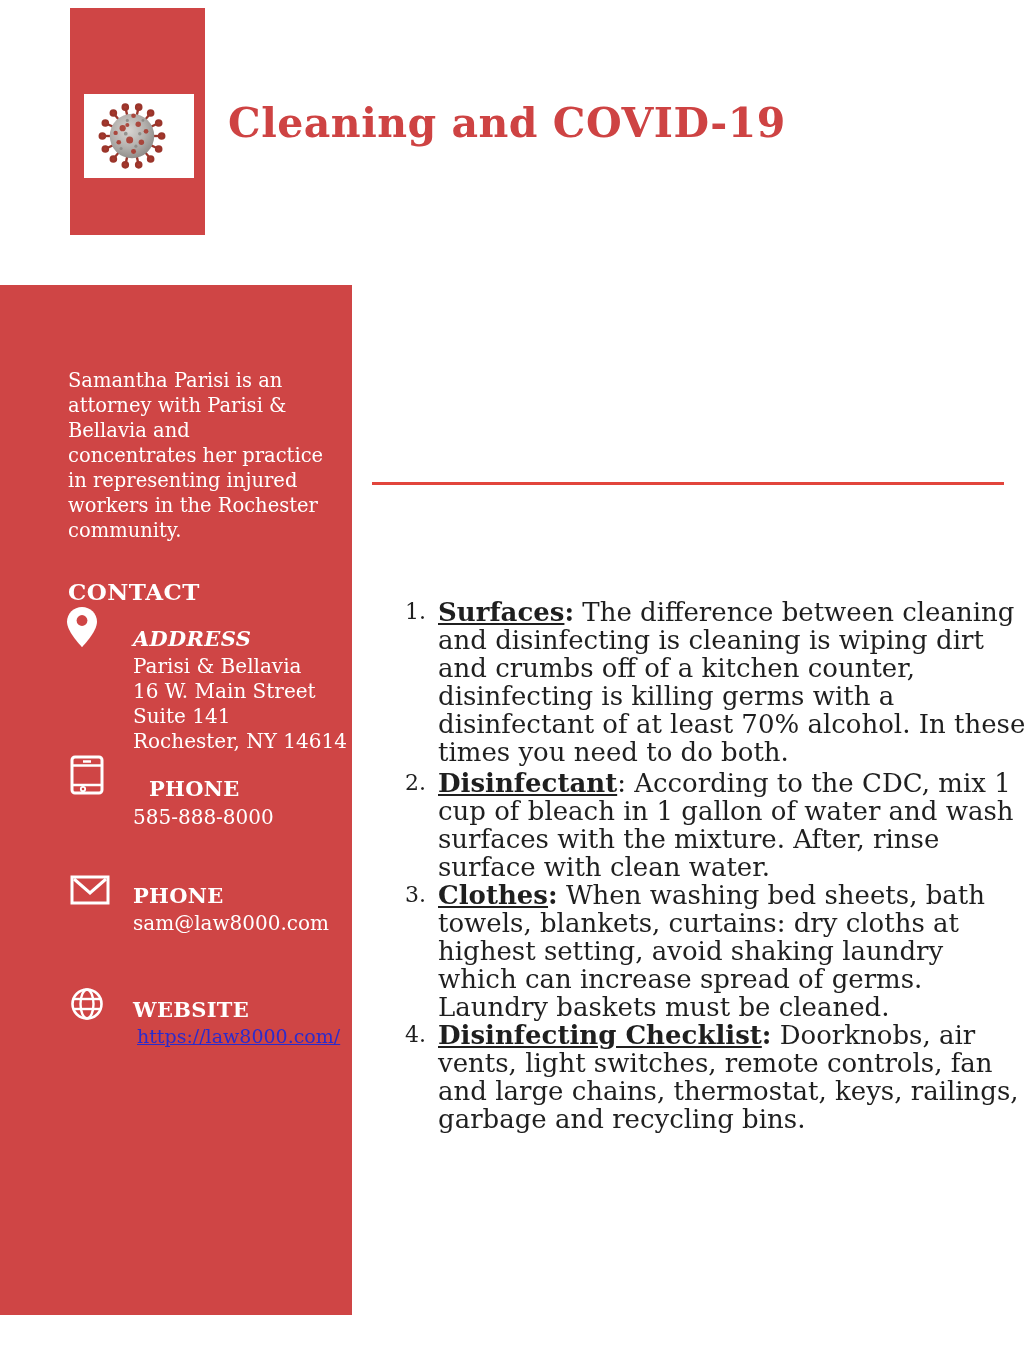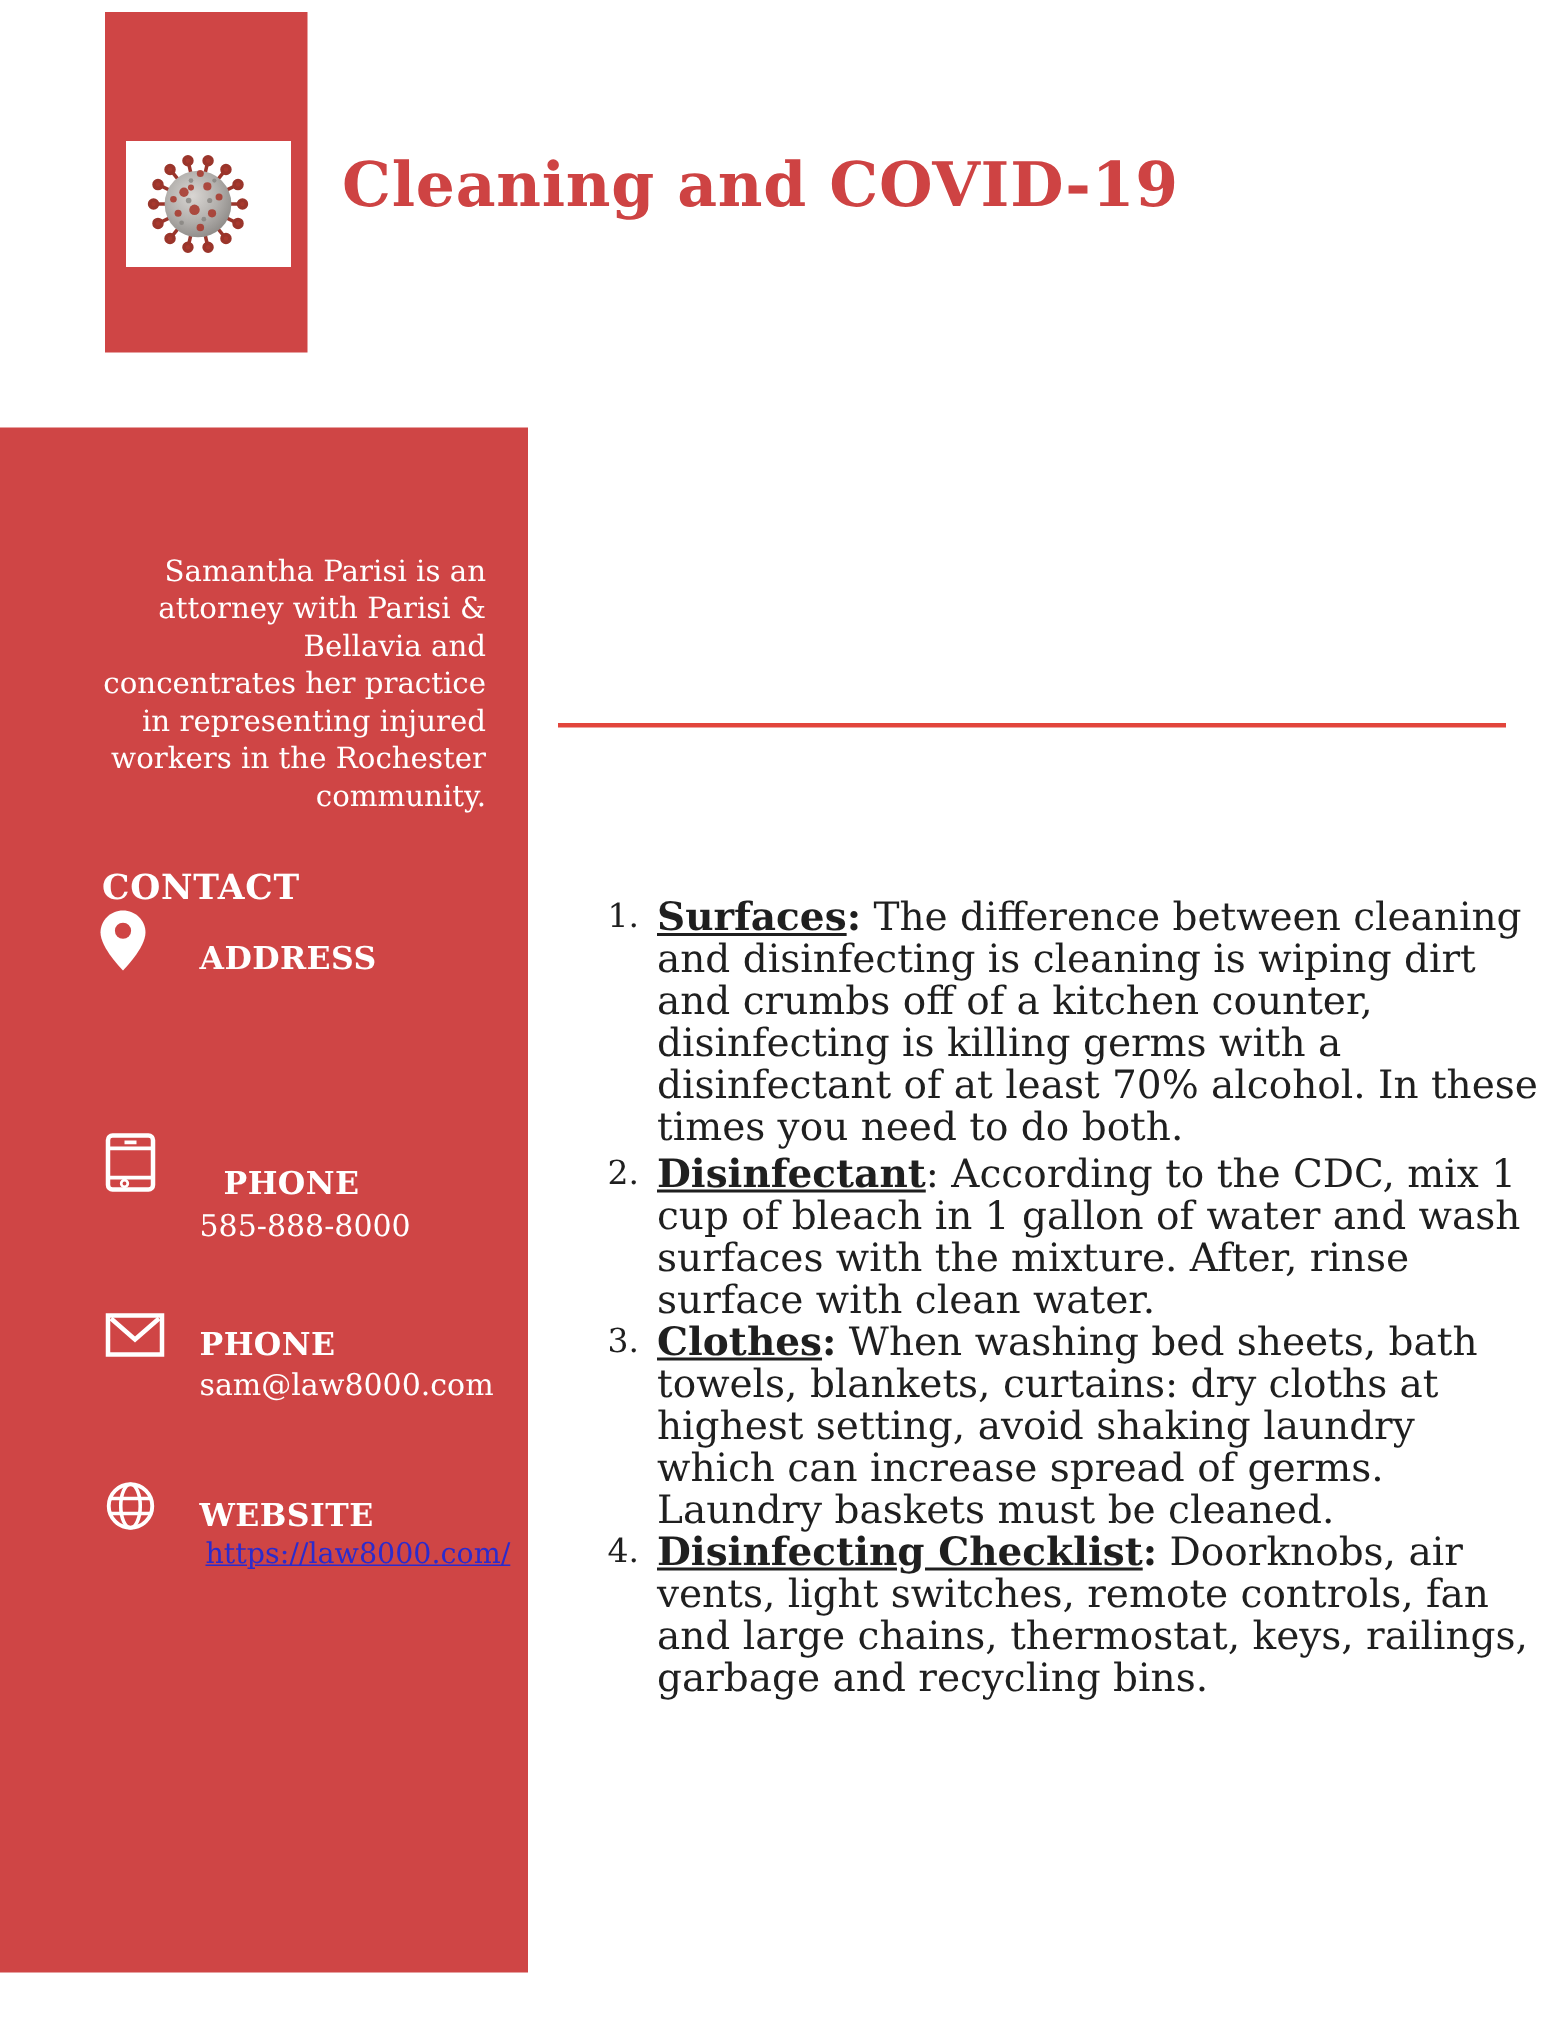--- a/index.html
+++ b/index.html
@@ -7,29 +7,29 @@
         font-family:"DejaVu Serif", serif;color:#1f1f1f;}
 
   
   .hdr-rect{position:absolute;left:70px;top:8px;width:135px;height:227px;background:#cf4545;}
   .hdr-logo-box{position:absolute;left:84px;top:94px;width:110px;height:84px;background:#ffffff;}
   .hdr-logo-box svg{position:absolute;left:9px;top:3px;width:78px;height:78px;}
   .title{position:absolute;left:228px;top:96px;width:790px;
          font-size:41px;font-weight:bold;line-height:55px;color:#ce4343;letter-spacing:.5px;}
 
   
-  .sidebar{position:absolute;left:0;top:285px;width:352px;height:1030px;background:#cf4545;color:#fff;text-align:right;}
+  .sidebar{position:absolute;left:0;top:285px;width:352px;height:1030px;background:#cf4545;color:#fff;}
   .bio{position:absolute;left:68px;top:83px;width:256px;font-size:19.5px;line-height:25px;}
   .contact-h{position:absolute;left:68px;top:293px;font-size:23px;font-weight:bold;letter-spacing:.5px;}
   .s-label{font-size:21px;font-weight:bold;letter-spacing:.3px;}
   .s-val{font-size:20px;line-height:25px;}
   .icon{position:absolute;}
   .icon svg{display:block;}
   .addr-icon{left:66px;top:321px;}
-  .addr-label{position:absolute;left:133px;top:341px;}
+  .addr-label{position:absolute;left:133px;top:341px;font-style:italic;}
   .addr-lines{position:absolute;left:133px;top:369px;}
   .phone-icon{left:70px;top:470px;}
   .phone-label{position:absolute;left:149px;top:491px;}
   .phone-val{position:absolute;left:133px;top:520px;}
   .email-icon{left:70px;top:590px;}
   .email-label{position:absolute;left:133px;top:598px;}
   .email-val{position:absolute;left:133px;top:626px;}
   .web-icon{left:70px;top:702px;}
   .web-label{position:absolute;left:133px;top:712px;}
   .web-link{position:absolute;left:137px;top:740px;font-size:19px;color:#2b2bcc;text-decoration:underline;}
@@ -127,20 +127,26 @@
     <div class="bio">Samantha Parisi is an attorney with Parisi &amp; Bellavia and concentrates her practice in representing injured workers in the Rochester community.</div>
     <div class="contact-h">CONTACT</div>
 
     <div class="icon addr-icon">
       <svg width="32" height="42" viewBox="0 0 32 42">
         <path d="M16 1 C7.7 1 1 7.6 1 15.7 c0 10.4 15 25.3 15 25.3 s15 -14.9 15 -25.3 C31 7.6 24.3 1 16 1 z" fill="#ffffff"></path>
         <circle cx="16" cy="14.5" r="5.4" fill="#cf4545"></circle>
       </svg>
     </div>
     <div class="s-label addr-label">ADDRESS</div>
+    <div class="s-val addr-lines">
+      <div>Parisi &amp; Bellavia</div>
+      <div>16 W. Main Street</div>
+      <div>Suite 141</div>
+      <div>Rochester, NY 14614</div>
+    </div>
 
     <div class="icon phone-icon">
       <svg width="34" height="40" viewBox="0 0 34 40">
         <rect x="2" y="2" width="30" height="36" rx="3" fill="none" stroke="#ffffff" stroke-width="3"></rect>
         <line x1="13" y1="6.5" x2="21" y2="6.5" stroke="#ffffff" stroke-width="2.5"></line>
         <line x1="2" y1="10.5" x2="32" y2="10.5" stroke="#ffffff" stroke-width="2.5"></line>
         <line x1="2" y1="30" x2="32" y2="30" stroke="#ffffff" stroke-width="2.5"></line>
         <circle cx="13" cy="34" r="2.2" fill="none" stroke="#ffffff" stroke-width="1.8"></circle>
       </svg>
     </div>

